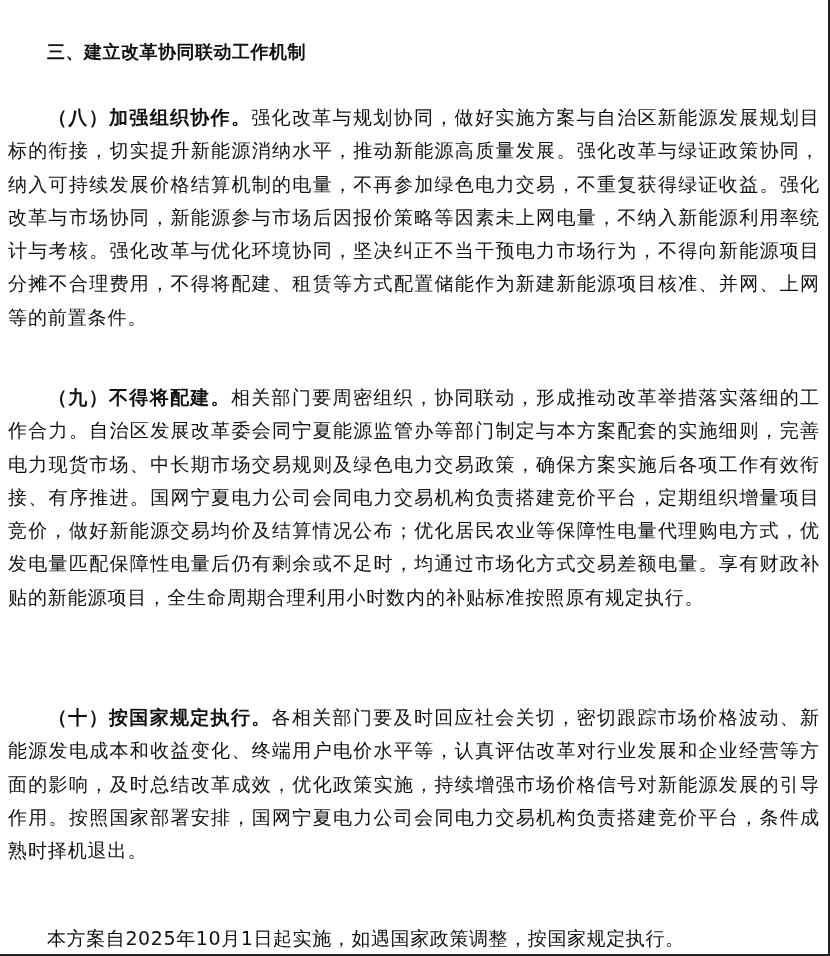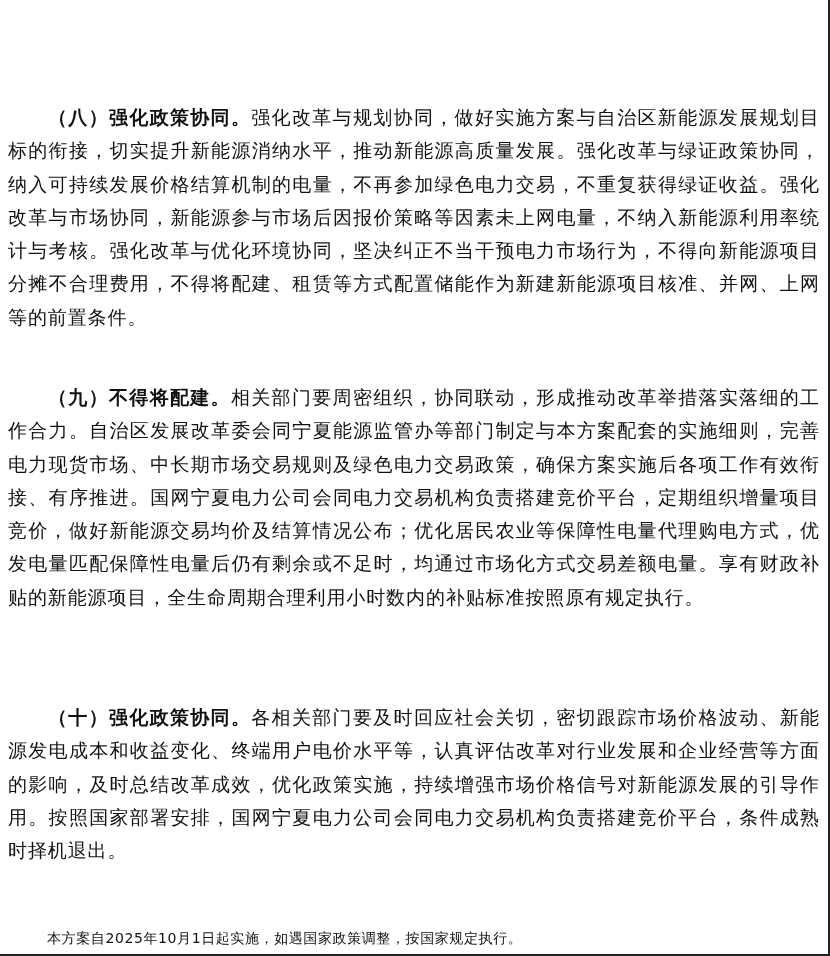--- a/index.html
+++ b/index.html
@@ -24,28 +24,29 @@
     text-align: justify; text-justify: inter-character;
     letter-spacing: 0.9px;
     text-indent: 40px;
   }
   .para .lead { font-weight: bold; }
   #p8 { top: 101px; }
   #p9 { top: 381px; }
   #p10 { top: 701px; }
   .footer {
     position: absolute; left: 47px; top: 922px;
-    font-size: 14px; line-height: 33px; letter-spacing: 0.6px; white-space: nowrap;
+    font-size: 19px; line-height: 33px; letter-spacing: 0.6px; white-space: nowrap;
   }
 </style>
 </head>
 <body>
 
 <div class="page">
+  <div class="heading">三、建立改革协同联动工作机制</div>
 
-  <div class="para" id="p8"><span class="lead">（八）强化政策协同。</span><span>强化改革与规划协同，做好实施方案与自治区新能源发展规划目标的衔接，切实提升新能源消纳水平，推动新能源高质量发展。强化改革与绿证政策协同，纳入可持续发展价格结算机制的电量，不再参加绿色电力交易，不重复获得绿证收益。强化改革与市场协同，新能源参与市场后因报价策略等因素未上网电量，不纳入新能源利用率统计与考核。强化改革与优化环境协同，坚决纠正不当干预电力市场行为，不得向新能源项目分摊不合理费用，不得将配建、租赁等方式配置储能作为新建新能源项目核准、并网、上网等的前置条件。</span></div>
+  <div class="para" id="p8"><span class="lead">（八）加强组织协作。</span><span>强化改革与规划协同，做好实施方案与自治区新能源发展规划目标的衔接，切实提升新能源消纳水平，推动新能源高质量发展。强化改革与绿证政策协同，纳入可持续发展价格结算机制的电量，不再参加绿色电力交易，不重复获得绿证收益。强化改革与市场协同，新能源参与市场后因报价策略等因素未上网电量，不纳入新能源利用率统计与考核。强化改革与优化环境协同，坚决纠正不当干预电力市场行为，不得向新能源项目分摊不合理费用，不得将配建、租赁等方式配置储能作为新建新能源项目核准、并网、上网等的前置条件。</span></div>
 
   <div class="para" id="p9"><span class="lead">（九）不得将配建。</span><span>相关部门要周密组织，协同联动，形成推动改革举措落实落细的工作合力。自治区发展改革委会同宁夏能源监管办等部门制定与本方案配套的实施细则，完善电力现货市场、中长期市场交易规则及绿色电力交易政策，确保方案实施后各项工作有效衔接、有序推进。国网宁夏电力公司会同电力交易机构负责搭建竞价平台，定期组织增量项目竞价，做好新能源交易均价及结算情况公布；优化居民农业等保障性电量代理购电方式，优发电量匹配保障性电量后仍有剩余或不足时，均通过市场化方式交易差额电量。享有财政补贴的新能源项目，全生命周期合理利用小时数内的补贴标准按照原有规定执行。</span></div>
 
-  <div class="para" id="p10"><span class="lead">（十）强化政策协同。</span><span>各相关部门要及时回应社会关切，密切跟踪市场价格波动、新能源发电成本和收益变化、终端用户电价水平等，认真评估改革对行业发展和企业经营等方面的影响，及时总结改革成效，优化政策实施，持续增强市场价格信号对新能源发展的引导作用。按照国家部署安排，国网宁夏电力公司会同电力交易机构负责搭建竞价平台，条件成熟时择机退出。</span></div>
+  <div class="para" id="p10"><span class="lead">（十）按国家规定执行。</span><span>各相关部门要及时回应社会关切，密切跟踪市场价格波动、新能源发电成本和收益变化、终端用户电价水平等，认真评估改革对行业发展和企业经营等方面的影响，及时总结改革成效，优化政策实施，持续增强市场价格信号对新能源发展的引导作用。按照国家部署安排，国网宁夏电力公司会同电力交易机构负责搭建竞价平台，条件成熟时择机退出。</span></div>
 
   <div class="footer">本方案自2025年10月1日起实施，如遇国家政策调整，按国家规定执行。</div>
 </div>
 
 </body></html>

